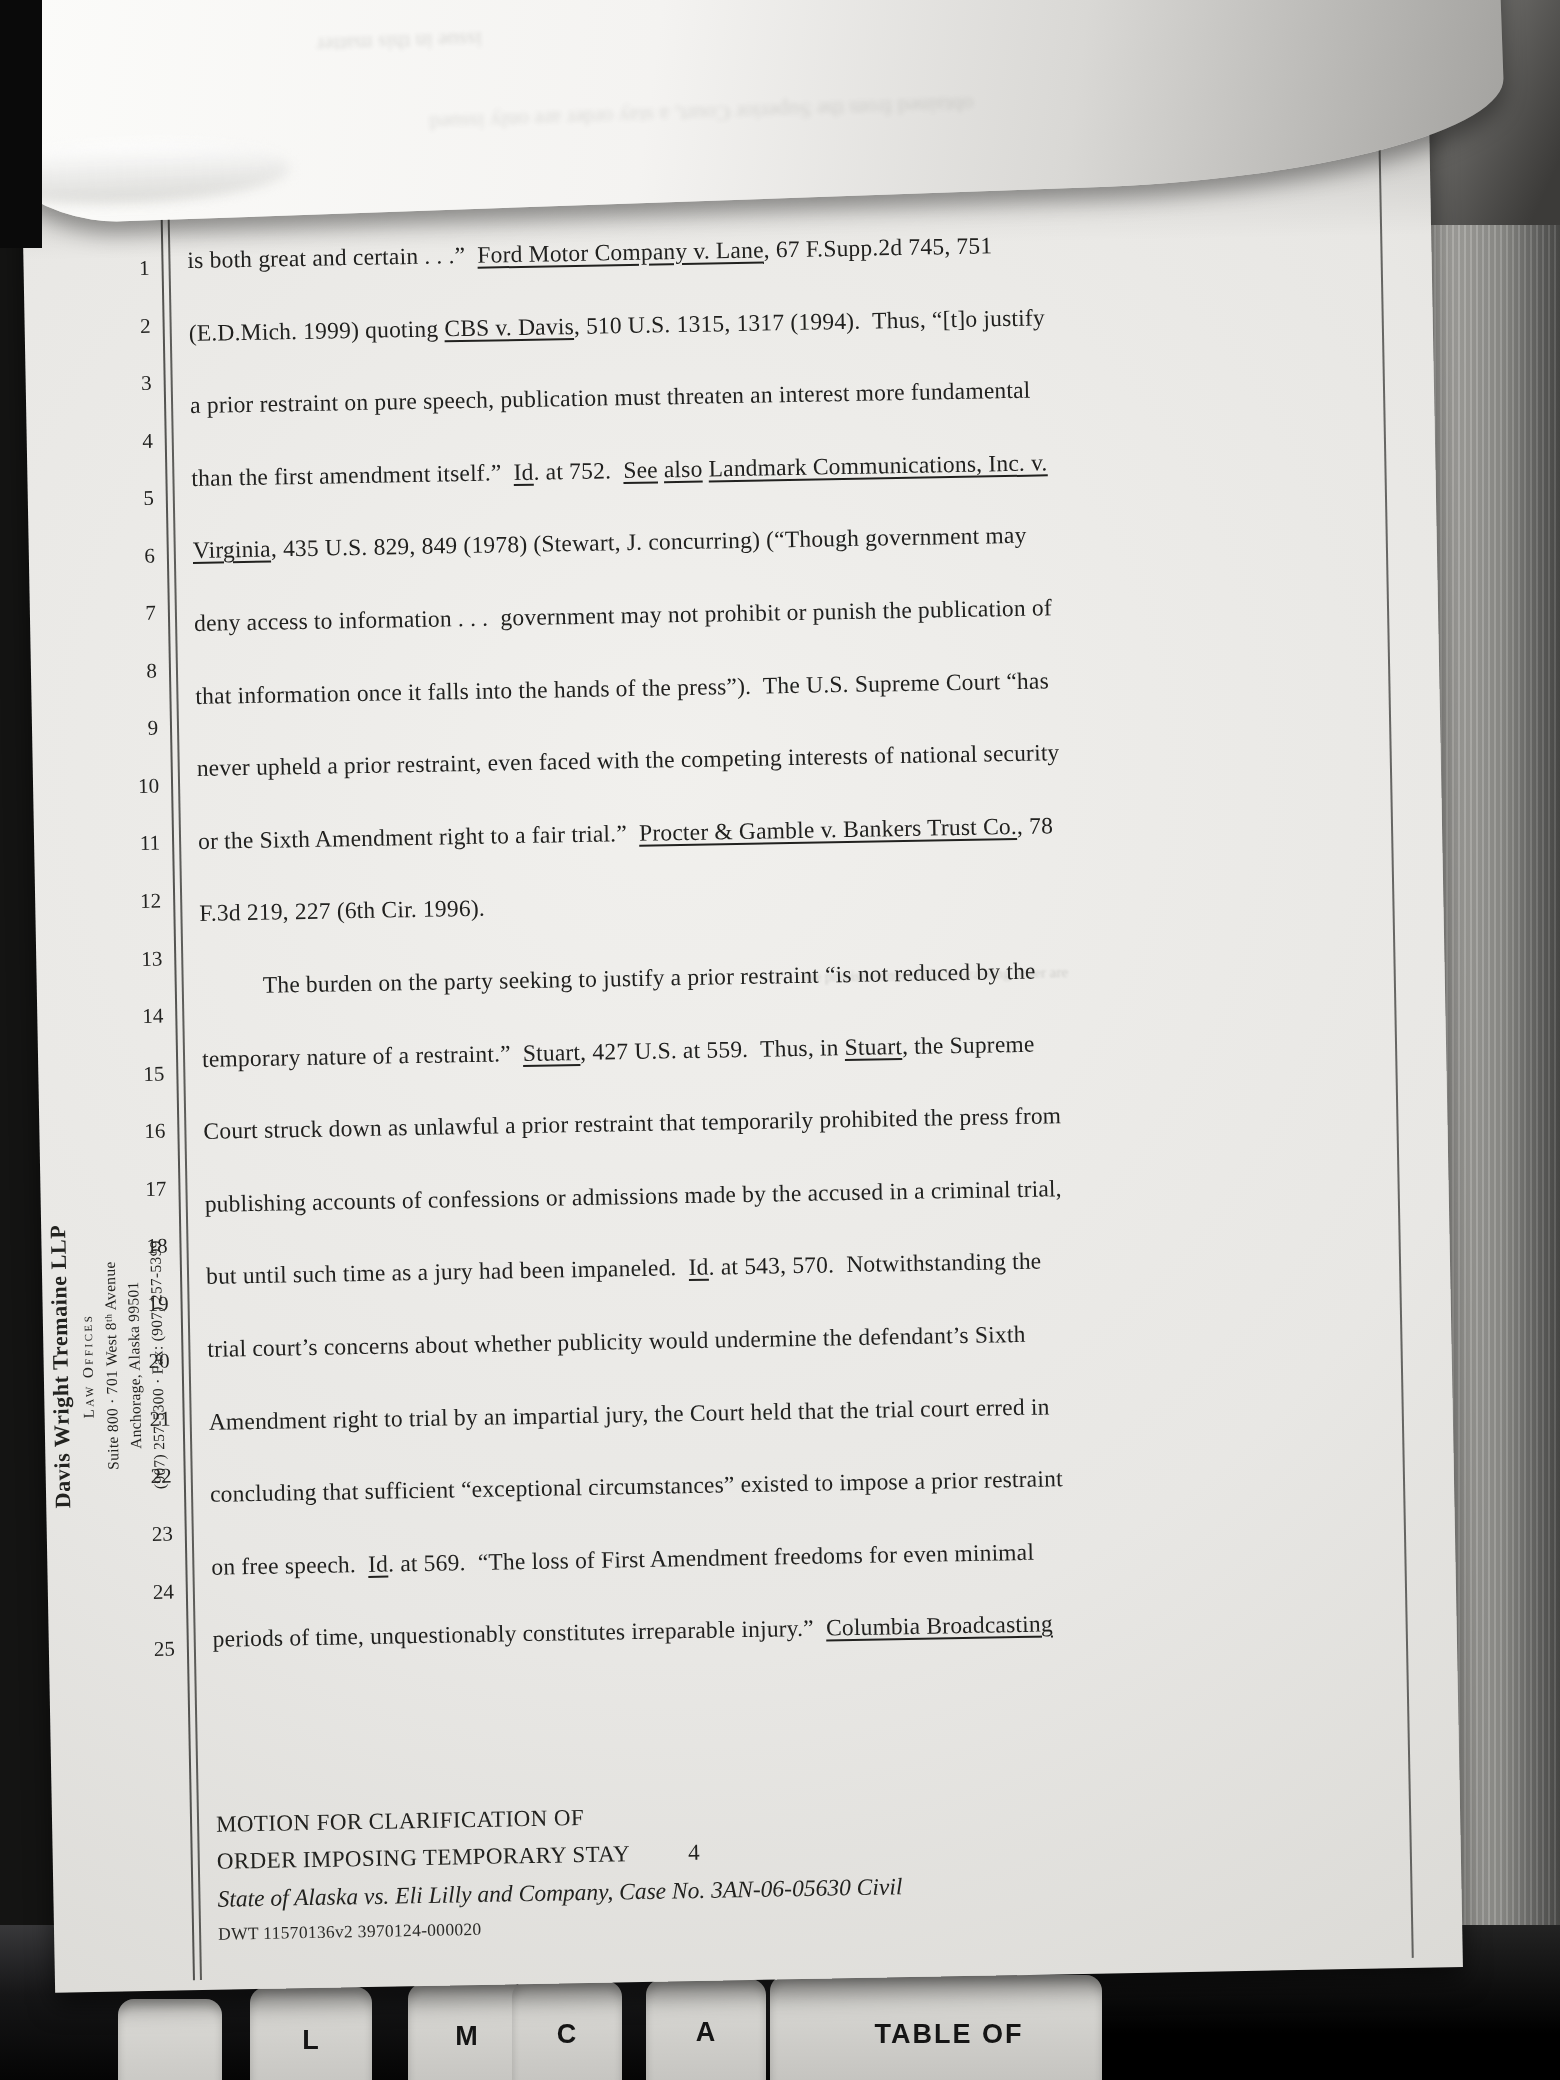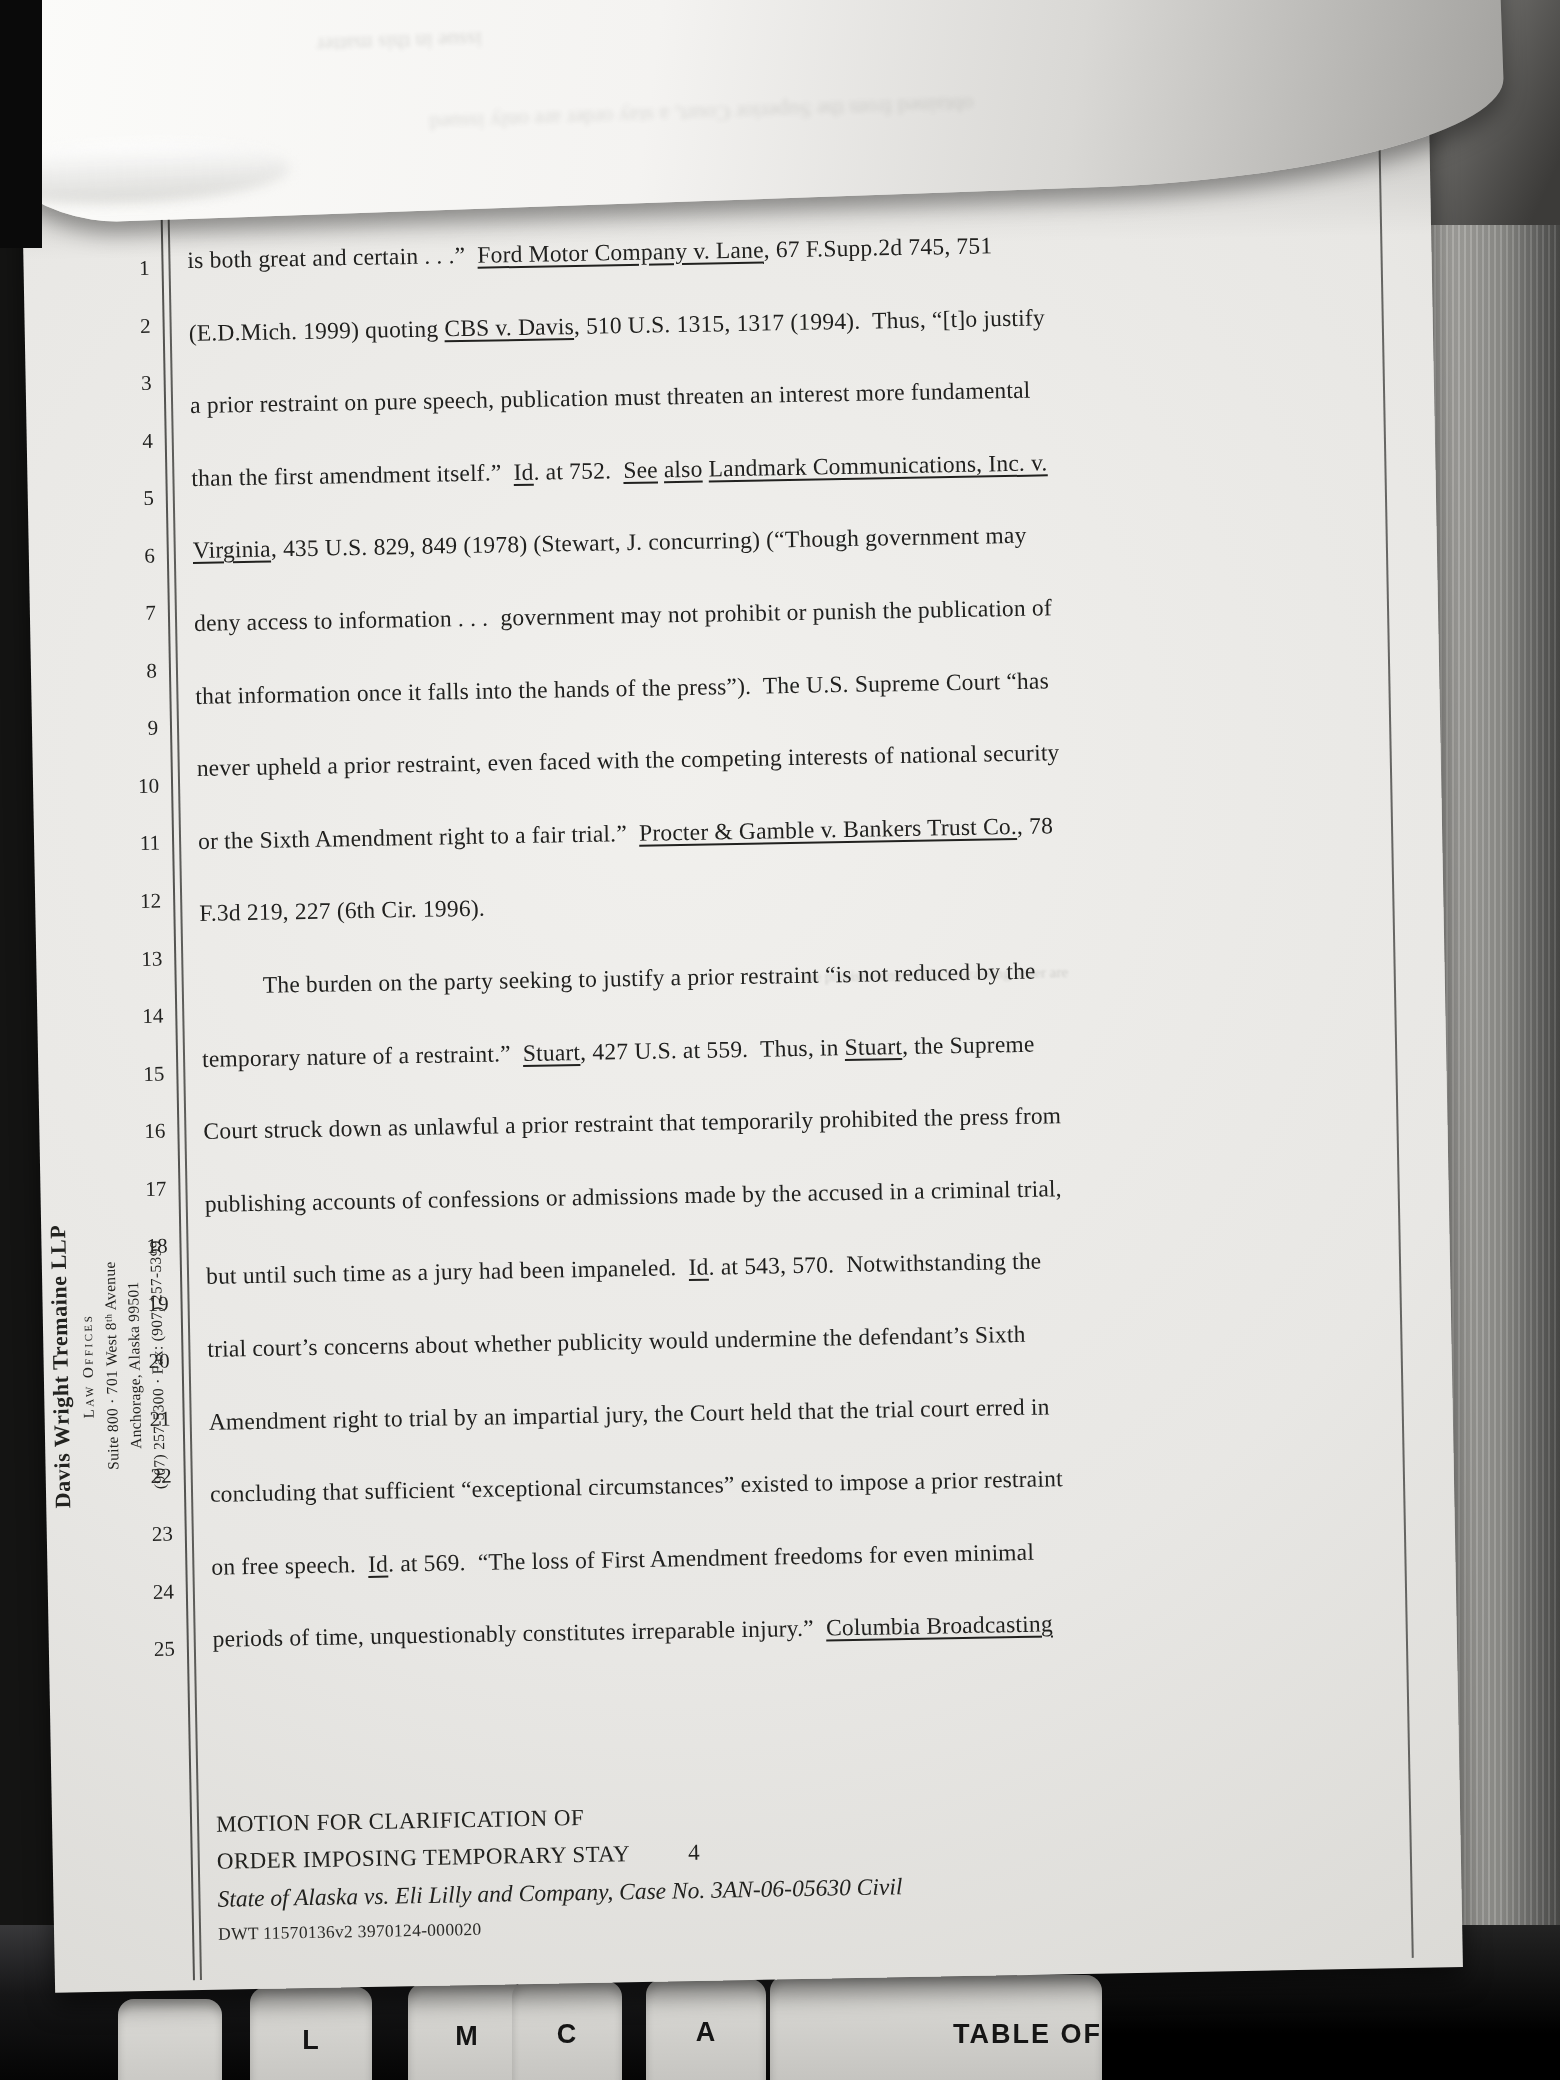--- a/index.html
+++ b/index.html
@@ -23,21 +23,21 @@
     border-radius:16px 16px 0 0;height:110px;box-shadow:inset 0 6px 8px rgba(0,0,0,.18);}
   .tab .tab-letter{display:block;text-align:center;margin-top:38px;
     font-family:"Liberation Sans","DejaVu Sans",sans-serif;font-size:27px;font-weight:600;
     color:#151515;letter-spacing:1px;}
   .tab-partial{left:118px;top:74px;width:104px;}
   .tab-1{left:250px;top:62px;width:122px;}
   .tab-2{left:408px;top:58px;width:118px;}
   .tab-3{left:512px;top:56px;width:110px;}
   .tab-4{left:646px;top:54px;width:120px;}
   .tab-wide{left:770px;top:50px;width:332px;}
-  .tab-wide .tab-letter{text-align:right;padding-left:26px;letter-spacing:2px;margin-top:44px;}
+  .tab-wide .tab-letter{text-align:center;padding-left:26px;letter-spacing:2px;margin-top:44px;}
 
   
   .page{position:absolute;left:38px;top:118px;width:1408px;height:1862px;
     background:radial-gradient(120% 92% at 45% 35%,#f1f0ed 0%,#e8e7e4 52%,#dbdad6 84%,#ceccc8 100%);
     transform:rotate(-1.05deg);box-shadow:0 12px 26px rgba(0,0,0,.55);}
   .page::before{content:"";position:absolute;left:0;top:0;right:0;height:130px;
     background:linear-gradient(180deg,rgba(0,0,0,.16),rgba(0,0,0,0));}
   .rule-left{position:absolute;left:138px;top:28px;bottom:10px;width:5px;
     border-left:2px solid rgba(58,58,55,.85);border-right:2px solid rgba(58,58,55,.8);}
   .rule-right{position:absolute;left:1357px;top:28px;bottom:10px;width:2px;

